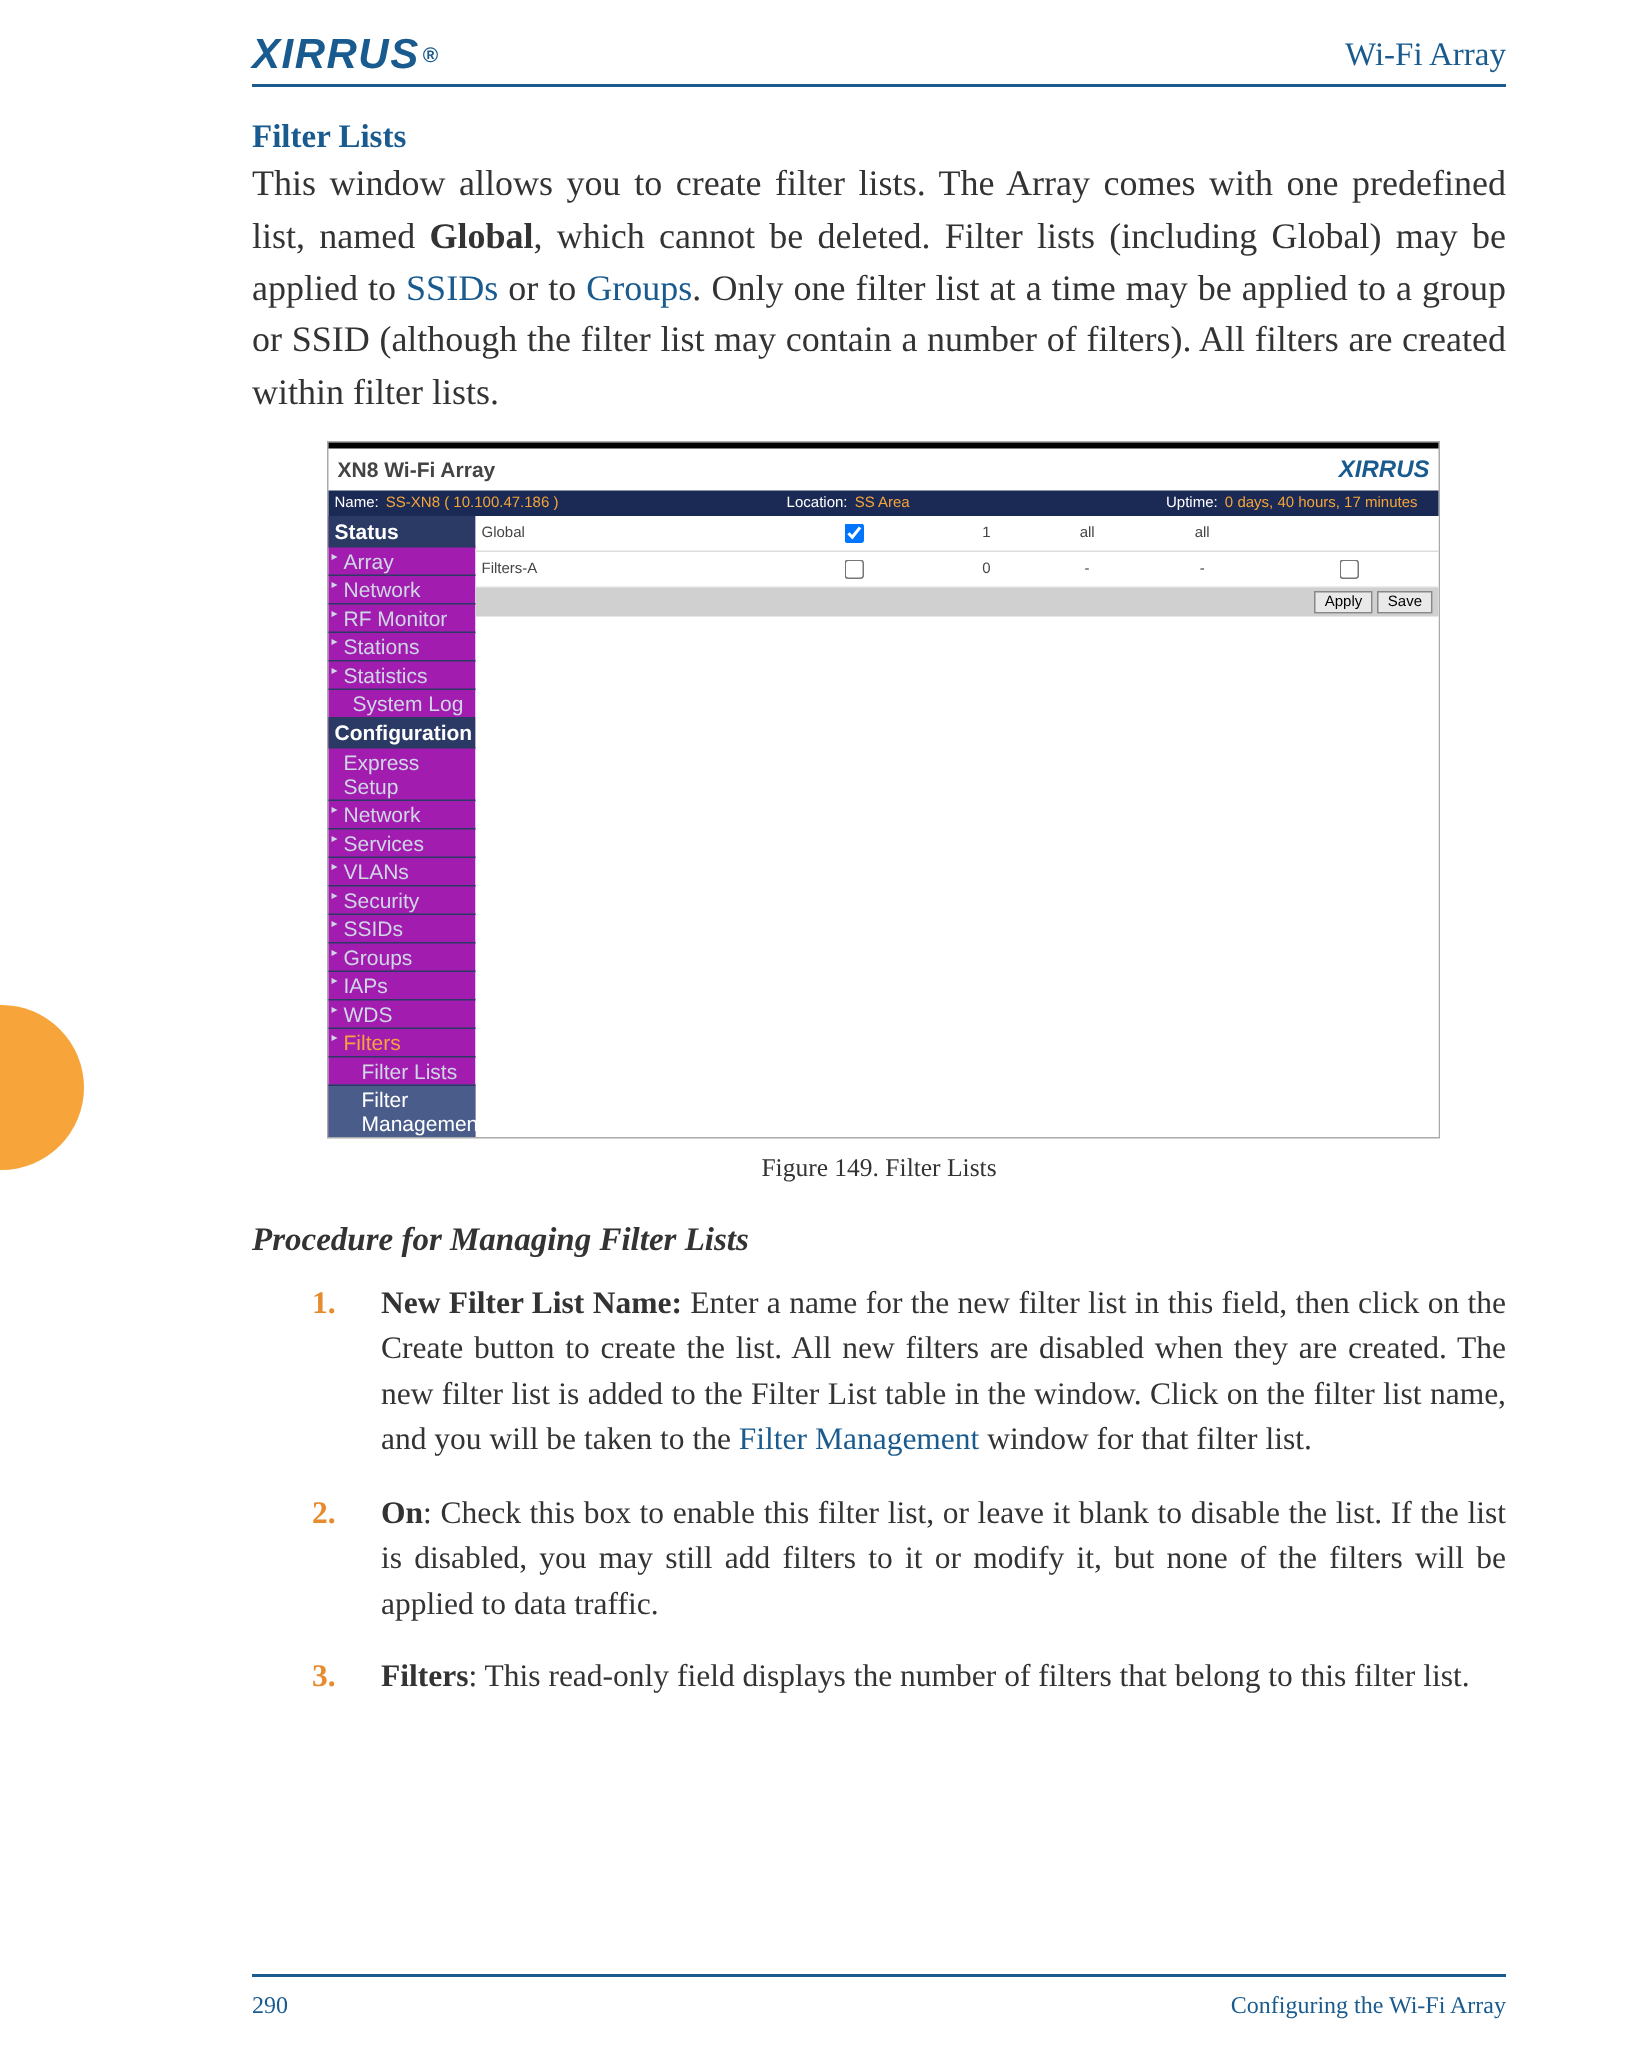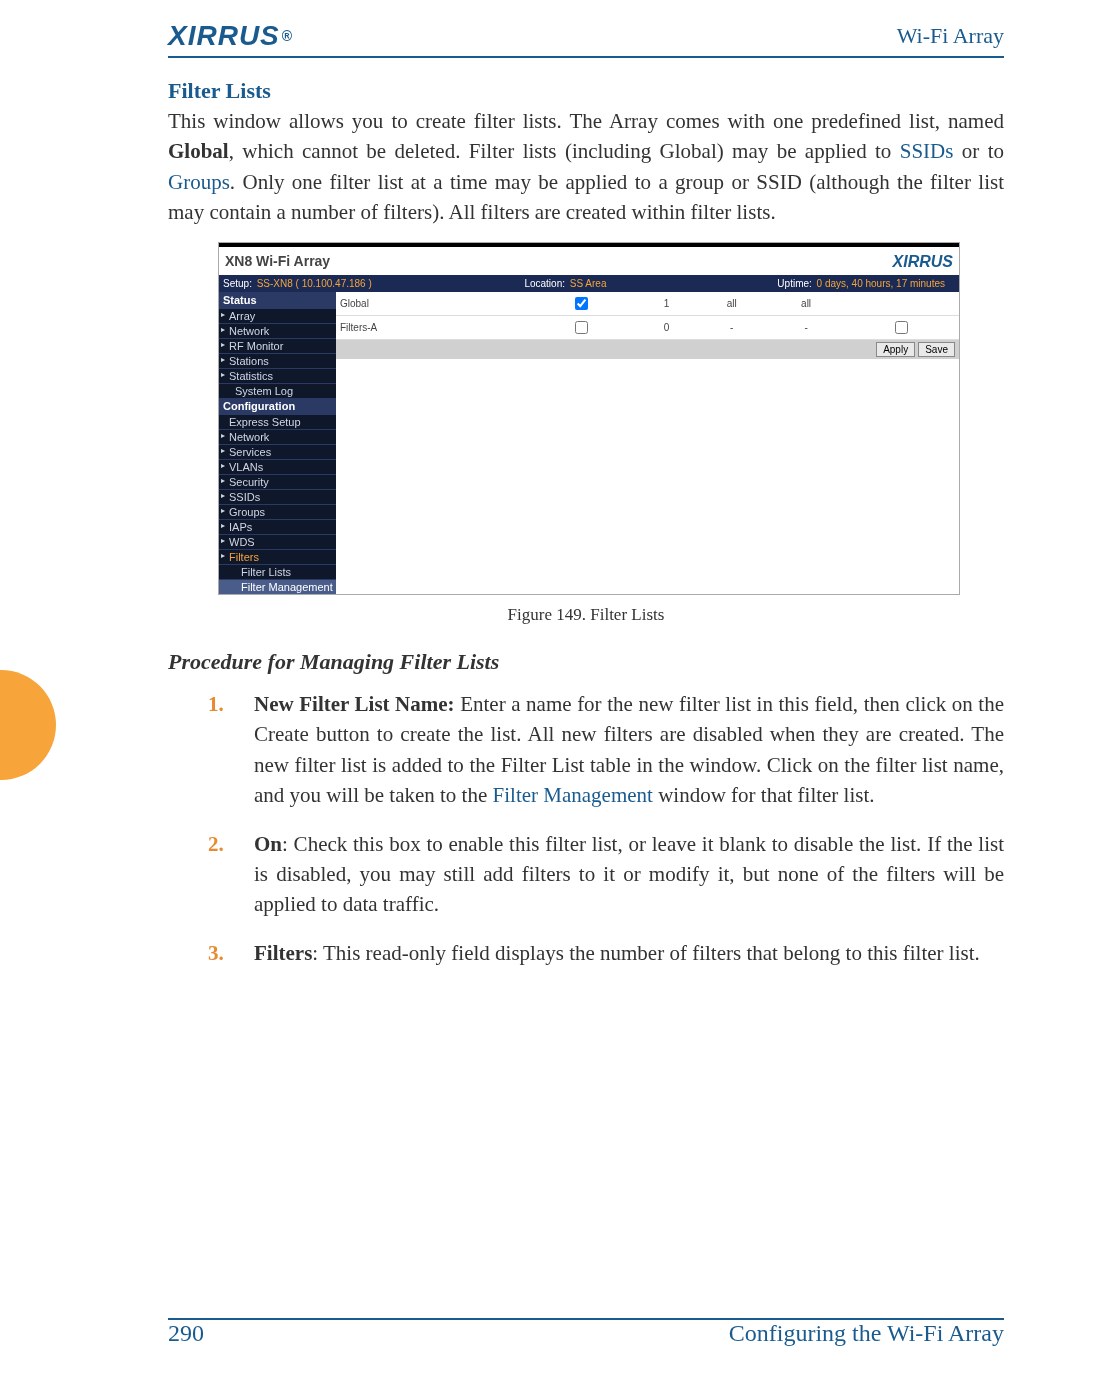--- a/index.html
+++ b/index.html
@@ -4,54 +4,54 @@
 <style>
   @page { margin:0 }
   html,body{margin:0;padding:0;background:#fff;font-family:"Palatino Linotype","Book Antiqua",Palatino,serif;color:#333}
   .page{width:1094px;height:1381px;position:relative;box-sizing:border-box;padding:20px 90px 0 90px}
   .hdr{display:flex;justify-content:space-between;align-items:center;border-bottom:2px solid #1a5b8f;padding:0 0 4px 0;margin:0 0 20px 78px}
   .logo{display:flex;align-items:center;gap:2px;font-weight:900;font-size:28px;color:#1a5b8f;font-family:Arial,sans-serif;font-style:italic;letter-spacing:1px}
   .logo .r{font-style:normal;font-size:14px;vertical-align:top}
   .hdrright{color:#1a5b8f;font-size:22px}
   .content{padding-left:78px}
   h2.sect{color:#1a5b8f;font-weight:700;font-size:22px;margin:10px 0 2px 0}
-  .body-text{font-size:21px;line-height:1.45;color:#333;text-align:justify;margin:0 0 14px 0}
+  .body-text{font-size:24px;line-height:1.45;color:#333;text-align:justify;margin:0 0 14px 0}
   .body-text b{font-weight:700}
   a.lk{color:#1a5b8f;text-decoration:none}
   .figwrap{margin:6px 0 8px 50px}
   .figcap{text-align:center;font-size:17px;margin:10px 0 20px 0}
   h3.proc{font-style:italic;font-weight:700;font-size:22px;color:#333;margin:24px 0 14px 0}
   ol.steps{list-style:none;padding:0;margin:0 0 0 40px;counter-reset:step}
   ol.steps>li{counter-increment:step;position:relative;padding-left:46px;font-size:21px;line-height:1.45;text-align:justify;margin-bottom:18px}
   ol.steps>li::before{content:counter(step) ".";position:absolute;left:0;top:0;color:#e78b2f;font-weight:700}
   .tab{position:absolute;left:0;top:670px;width:56px;height:110px;background:#f7a53b;border-radius:0 55px 55px 0}
   
   .shot{width:740px;border:1px solid #aaa;background:#fff;font-family:Tahoma,Verdana,sans-serif;font-size:11px;color:#444}
   .shot .titlebar{display:flex;justify-content:space-between;align-items:flex-start;border-top:4px solid #000;padding:6px 6px 4px 6px;font-size:14px;font-weight:700}
   .shot .titlebar .xlogo{color:#1a5b8f;font-style:italic;font-weight:900;font-size:16px;font-family:Arial}
   .shot .statusbar{background:#1b2a55;color:#fff;display:flex;font-size:10px;padding:3px 4px}
   .shot .statusbar .lbl{font-weight:400}
   .shot .statusbar .val{color:#f4a43a;margin:0 10px 0 2px}
   .shot .body{display:flex;min-height:280px}
-  .shot .side{width:117px;background:#0f172a;color:#cfd6e6;font-size:11px}
+  .shot .side{width:98px;background:#a21caf;color:#cfd6e6;font-size:14px}
   .shot .side .grp{background:#2b3a65;color:#fff;font-weight:700;padding:2px 4px}
   .shot .side .it{padding:1px 2px 1px 10px;border-top:1px solid #2b3a65;position:relative}
   .shot .side .it.sel{background:#4a5c8a;color:#fff}
   .shot .side .mk::before{content:"▸";position:absolute;left:2px;color:#cfd6e6;font-size:8px}
   .shot .main{flex:1;background:#fff}
   .shot table{border-collapse:collapse;width:100%;font-size:10px}
   .shot th{background:#fff;font-weight:400;color:#444;padding:2px 4px;border-bottom:1px solid #aaa;text-align:center}
   .shot th:first-child{text-align:left}
   .shot td{padding:2px 4px;border-bottom:1px solid #ddd;text-align:center}
   .shot td:first-child{text-align:left}
   .shot .addrow td{border-bottom:none;text-align:left}
   .shot .addrow input[type=text]{width:100px;font-size:10px;border:1px solid #888;padding:1px}
   .shot .btn{font-size:10px;background:#e9e9e9;border:1px solid #888;padding:1px 6px}
   .shot .btnbar{background:#d0d0d0;text-align:right;padding:2px 4px}
-  .ftr{position:absolute;left:90px;right:90px;bottom:34px;border-top:2px solid #1a5b8f;display:flex;justify-content:space-between;padding-top:0;font-size:24px;margin-left:78px}
+  .ftr{position:absolute;left:90px;right:90px;bottom:34px;border-top:2px solid #1a5b8f;display:flex;justify-content:space-between;padding-top:11px;font-size:16px;margin-left:78px}
   .ftr .pg{color:#1a5b8f}
   .ftr .txt{color:#1a5b8f}
 </style>
 </head>
 <body>
 
 <div class="page">
   <div class="tab"></div>
 
   <div class="hdr">
@@ -69,21 +69,21 @@
       <span>This window allows you to create filter lists. The Array comes with one predefined list, named </span><b>Global</b><span>, which cannot be deleted. Filter lists (including Global) may be applied to </span><a class="lk" href="#">SSIDs</a><span> or to </span><a class="lk" href="#">Groups</a><span>. Only one filter list at a time may be applied to a group or SSID (although the filter list may contain a number of filters). All filters are created within filter lists.</span>
     </p>
 
     <div class="figwrap">
       <div class="shot">
         <div class="titlebar">
           <span>XN8 Wi-Fi Array</span>
           <span class="xlogo">XIRRUS</span>
         </div>
         <div class="statusbar">
-          <div style="flex:1.4"><span class="lbl">Setup:</span> <span class="val">SS-XN8   ( 10.100.47.186 )</span></div>
+          <div style="flex:1.4"><span class="lbl">Name:</span> <span class="val">SS-XN8   ( 10.100.47.186 )</span></div>
           <div style="flex:0.8"><span class="lbl">Location:</span> <span class="val">SS Area</span></div>
           <div style="flex:1.2;text-align:right"><span class="lbl">Uptime:</span> <span class="val">0 days, 40 hours, 17 minutes</span></div>
         </div>
         <div class="body">
           <div class="side">
             <div class="grp">Status</div>
             <div class="it mk">Array</div>
             <div class="it mk">Network</div>
             <div class="it mk">RF Monitor</div>
             <div class="it mk">Stations</div>

